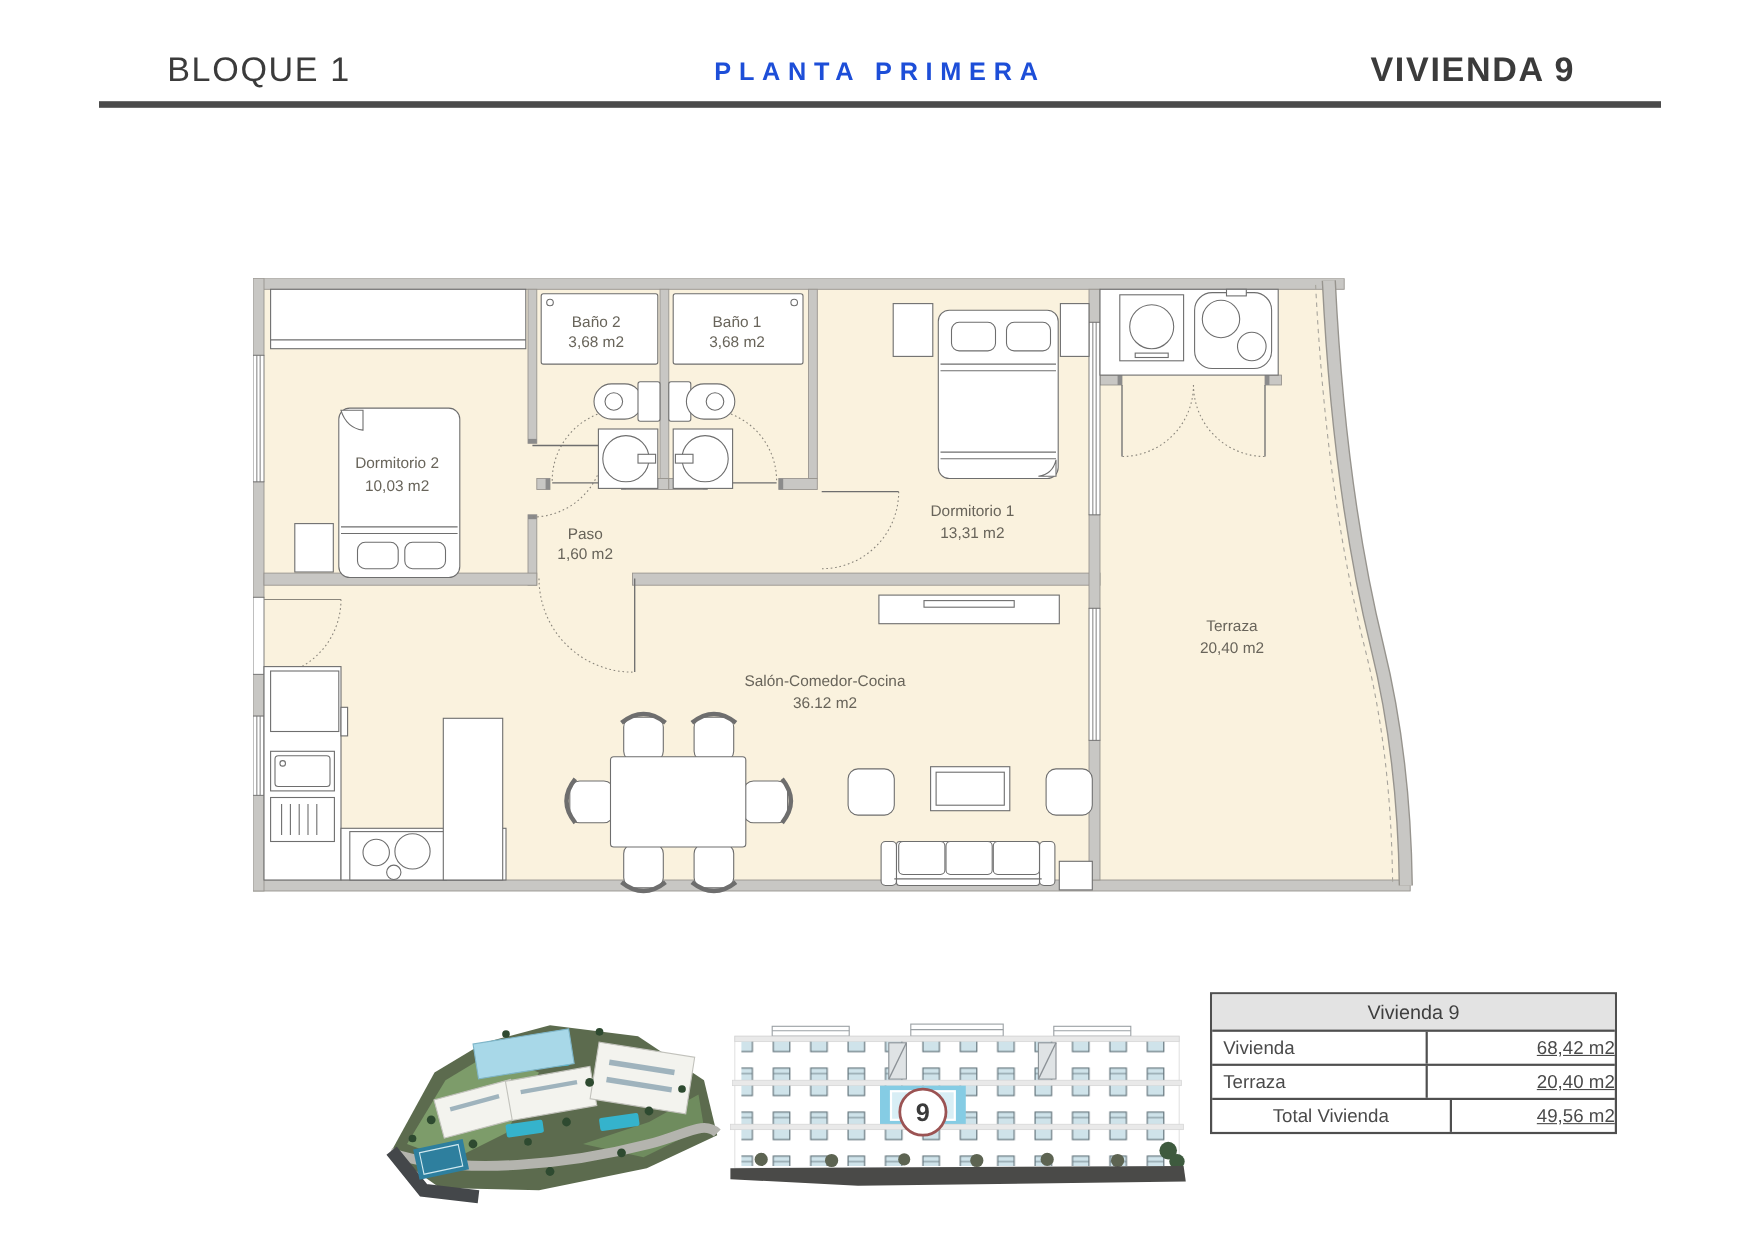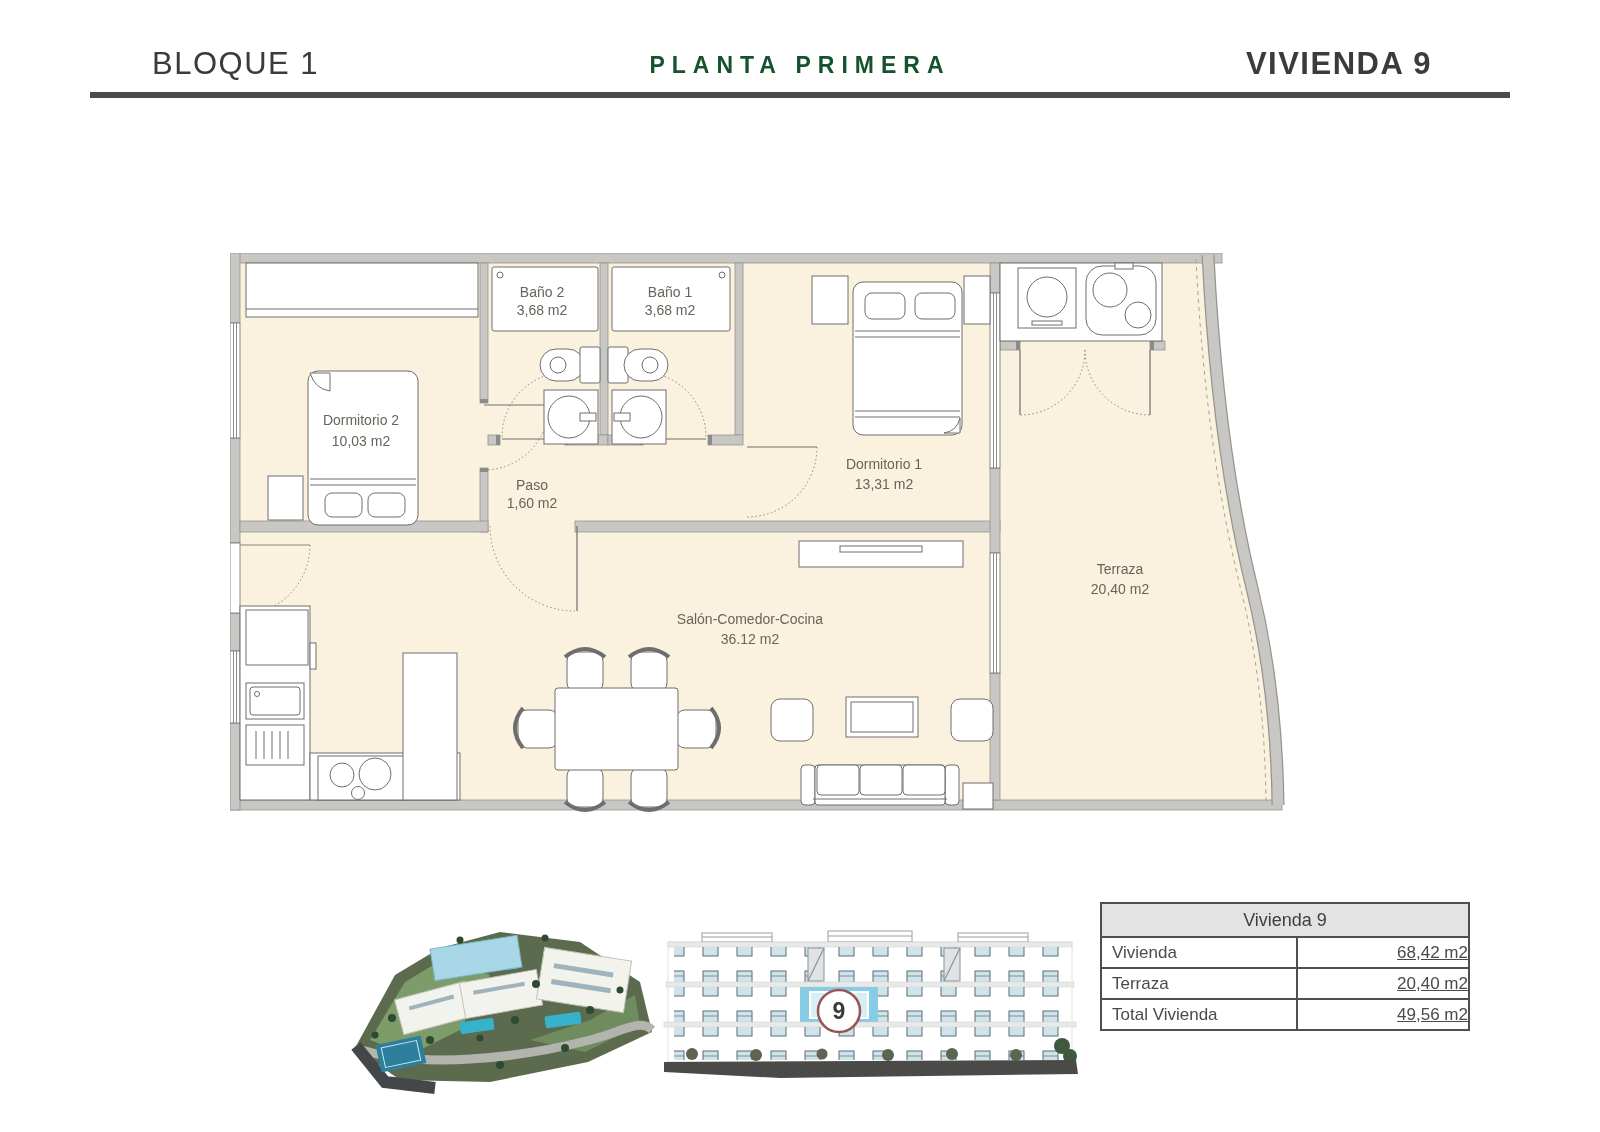--- a/index.html
+++ b/index.html
@@ -2,37 +2,37 @@
 <html><head>
 <meta charset="utf-8">
 <style>
   html,body{margin:0;padding:0;background:#ffffff;}
   #page{position:relative;width:1600px;height:1132px;background:#fff;overflow:hidden;
         font-family:"Liberation Sans",sans-serif;color:#3d3d3d;}
   
   .hdr-block{position:absolute;left:152px;top:46px;font-size:31px;font-weight:normal;
              letter-spacing:1.5px;color:#3b3b3b;}
   .hdr-floor{position:absolute;left:0;right:0;top:52px;text-align:center;font-size:23px;
-             font-weight:600;letter-spacing:7px;color:#14532d;}
+             font-weight:600;letter-spacing:7px;color:#1d4ed8;}
   .hdr-unit{position:absolute;right:168px;top:46px;font-size:31px;font-weight:bold;
             letter-spacing:1.5px;color:#3b3b3b;}
   .divider{position:absolute;left:90px;top:92px;width:1420px;height:6px;background:#4b4b4b;}
   
   #plan{position:absolute;left:230px;top:253px;width:1070px;height:572px;}
   
   #aerial{position:absolute;left:340px;top:920px;width:330px;height:178px;}
   #elevation{position:absolute;left:660px;top:924px;width:420px;height:158px;}
   
   .sum-table{position:absolute;left:1100px;top:902px;width:366px;border:2px solid #4f4f4f;
              background:#fff;}
   .sum-head{height:32px;line-height:32px;text-align:center;background:#e3e3e3;
             font-size:18px;color:#3f3f3f;border-bottom:2px solid #4f4f4f;}
   .sum-row{display:flex;height:29px;line-height:29px;border-bottom:2px solid #4f4f4f;
            font-size:17px;color:#4a4a4a;}
-  .sum-row:last-child{border-bottom:none;}
+  .sum-row:last-child{border-bottom:none;padding-left:45px;}
   .sum-label{width:52%;padding-left:10px;border-right:2px solid #4f4f4f;}
   .sum-value{width:48%;text-align:right;text-decoration:underline;}
   
   text{font-family:"Liberation Sans",sans-serif;}
   .roomname{font-size:14px;fill:#68645a;}
   .plan-stroke{stroke:#6e6e6e;stroke-width:1;fill:#ffffff;}
 </style>
 </head>
 <body>
 

